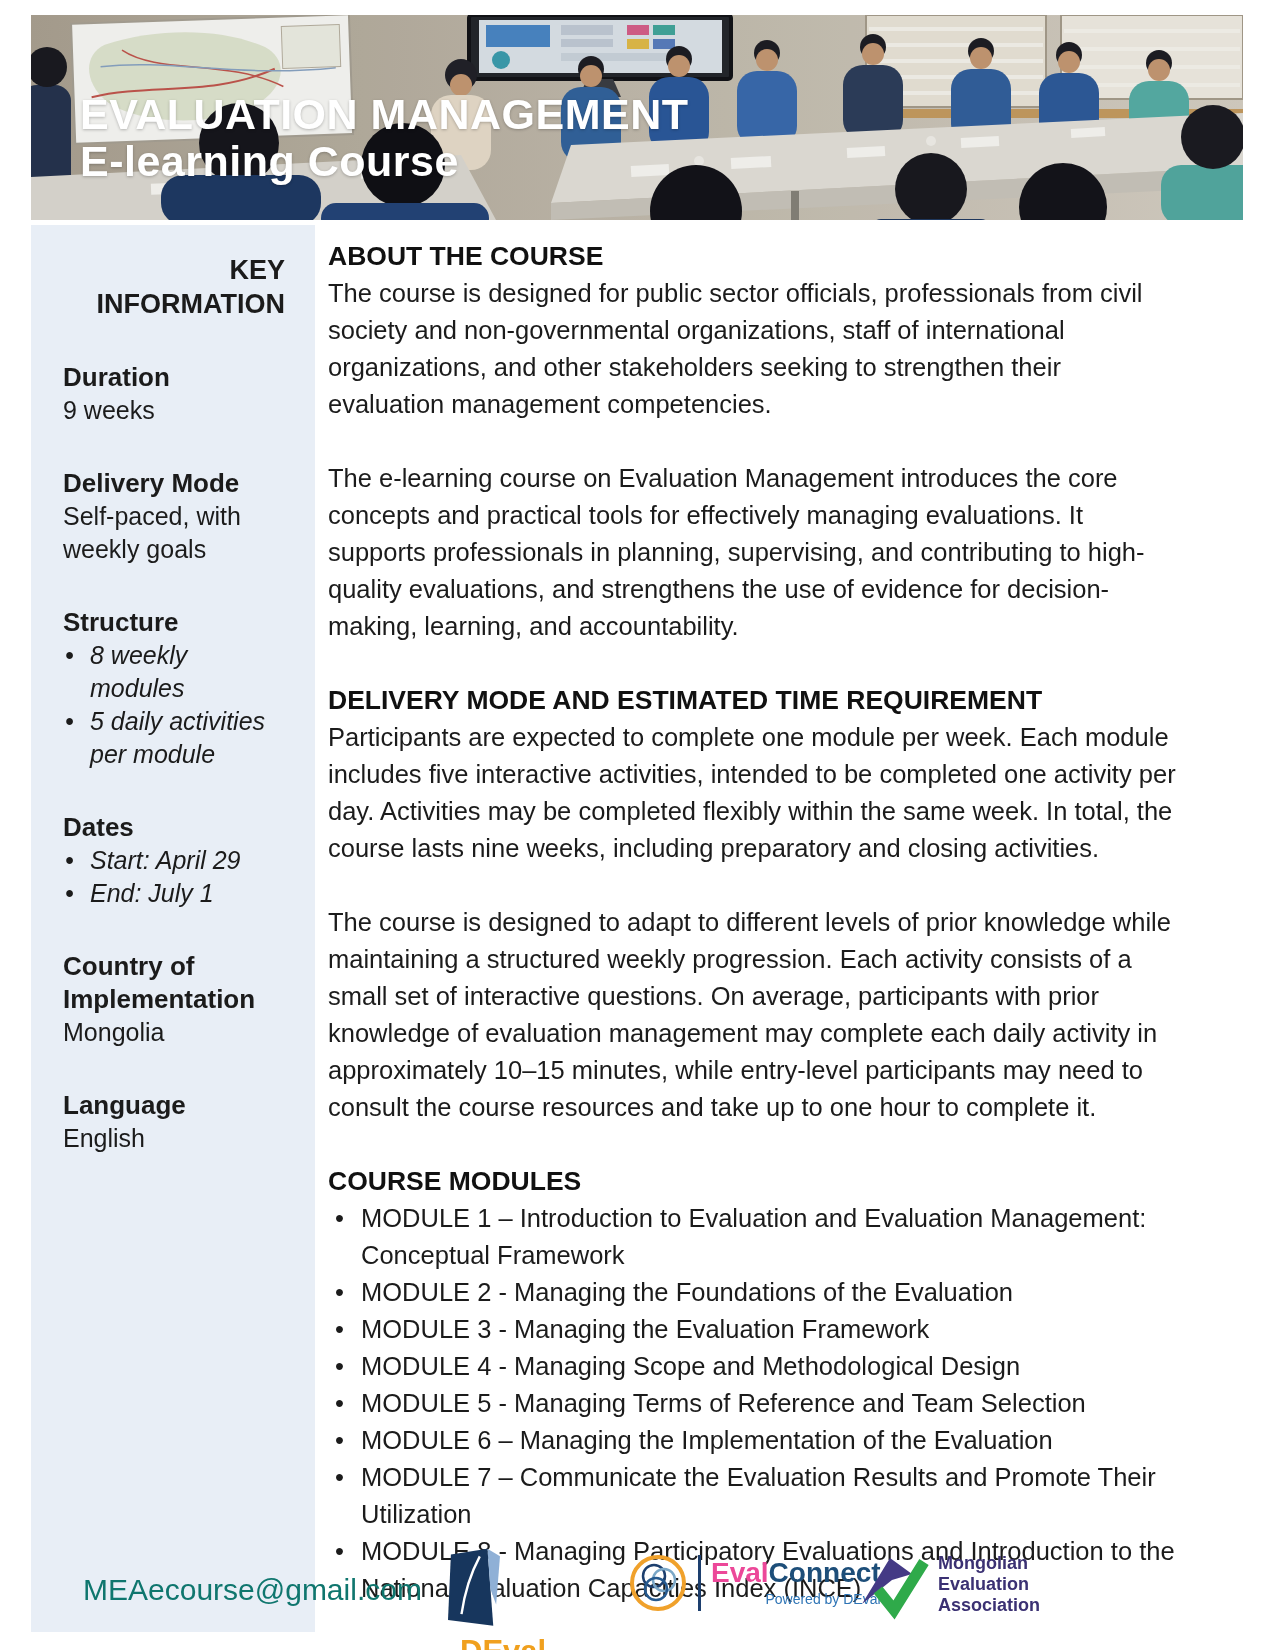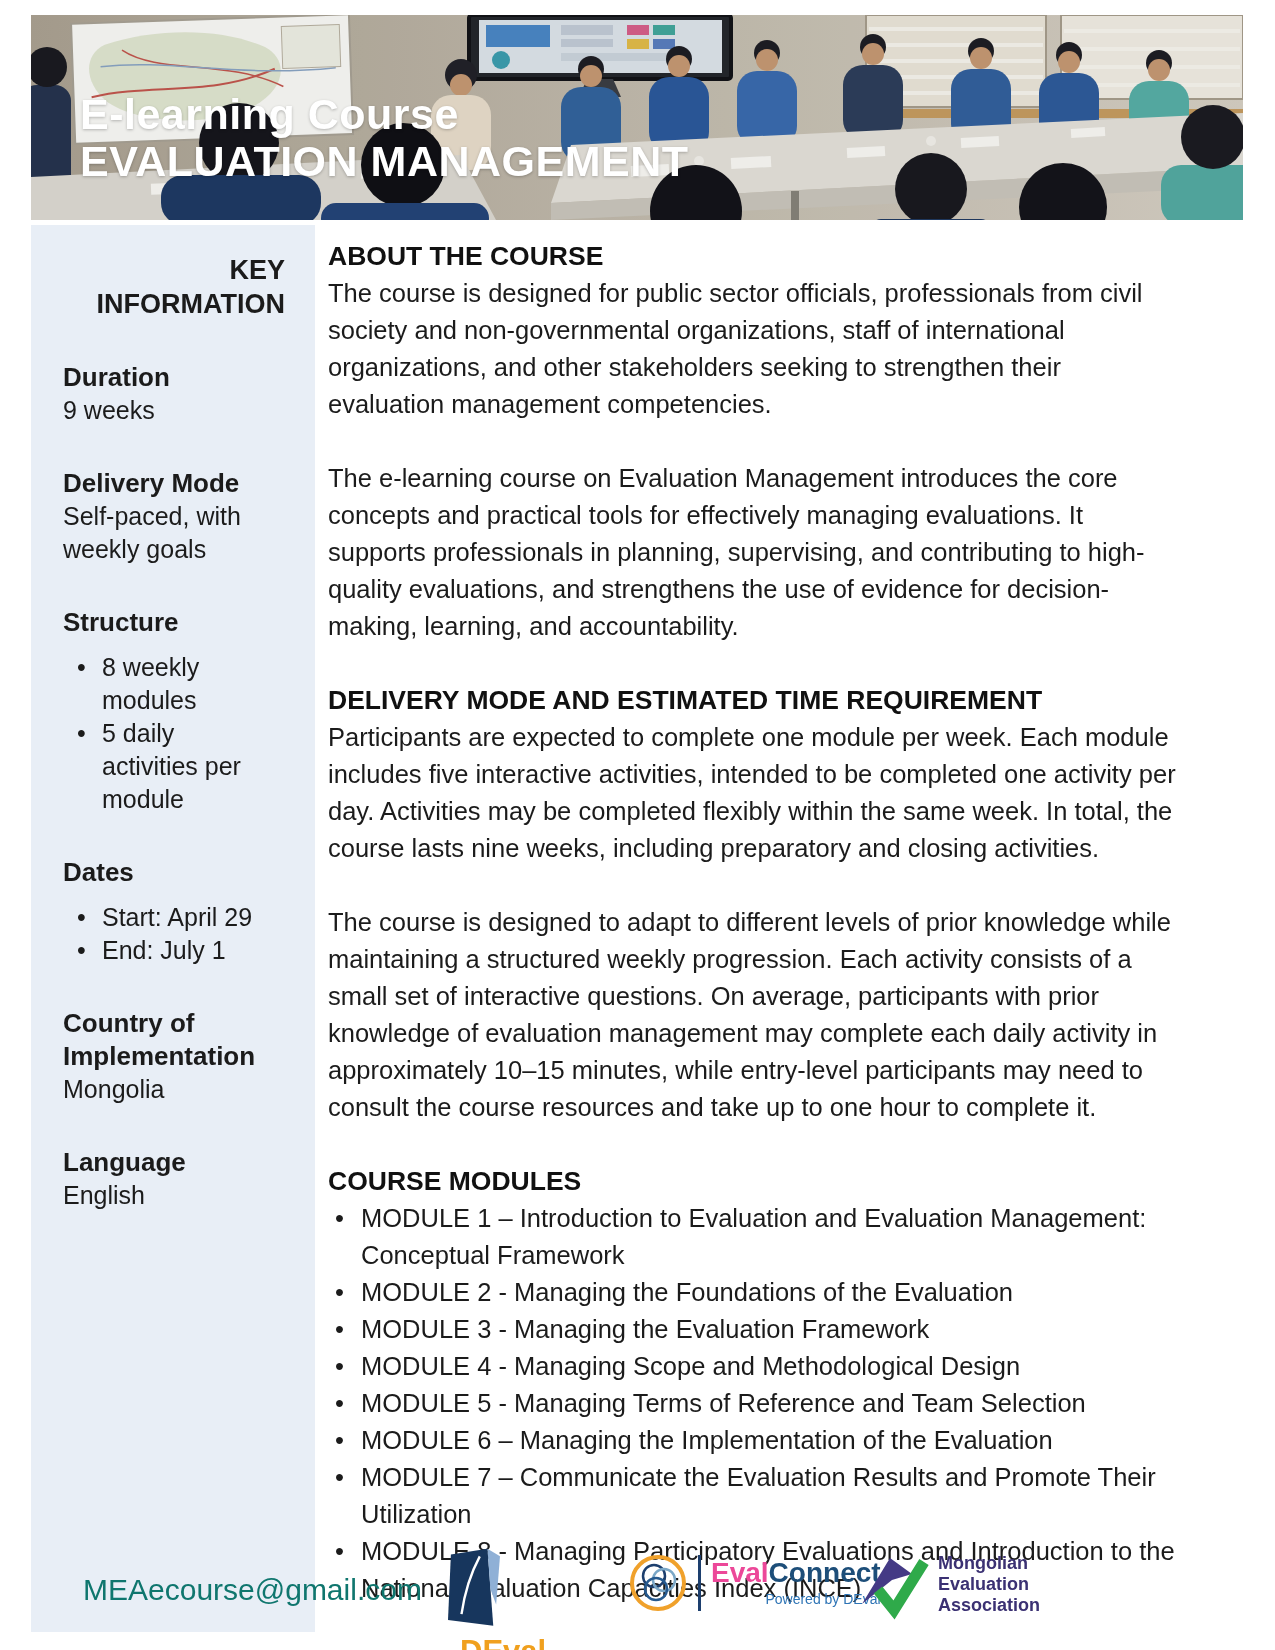--- a/index.html
+++ b/index.html
@@ -14,21 +14,21 @@
               text-shadow:0 1px 3px rgba(0,0,0,0.25);}
 
   
   .sidebar{position:absolute;left:31px;top:225px;width:284px;height:1407px;
            background:#e8eef6;box-sizing:border-box;padding:28px 30px 0 32px;
            font-size:25px;line-height:33px;}
   .side-heading{font-size:27px;line-height:34px;font-weight:700;margin:0;text-align:right;}
   .side-section{margin-top:40px;}
   .side-label{font-weight:700;font-size:26px;line-height:33px;}
   .side-value{font-size:25px;line-height:33px;}
-  .side-list{list-style:none;margin:12px;padding:0;}
+  .side-list{list-style:none;margin:0;padding:0;font-style:italic;}
   .side-list li{position:relative;padding-left:27px;}
   .side-list li::before{content:"•";position:absolute;left:2px;top:0;}
 
   
   .main{position:absolute;left:328px;top:238px;width:852px;font-size:25.5px;line-height:37px;}
   .main h2{font-size:26.5px;line-height:37px;font-weight:700;margin:0;color:#111;}
   .main p{margin:0 0 37px 0;}
   .modules-list{list-style:none;margin:0;padding:0;}
   .modules-list li{position:relative;padding-left:33px;}
   .modules-list li::before{content:"•";position:absolute;left:7px;top:0;}
@@ -181,22 +181,22 @@
         <circle cx="665" cy="196" r="46" fill="#14141a"></circle>
         <circle cx="900" cy="174" r="36" fill="#1a1a20"></circle>
         <rect x="840" y="204" width="120" height="20" rx="10" fill="#203a63"></rect>
         <circle cx="1032" cy="192" r="44" fill="#15151b"></circle>
         <rect x="1130" y="150" width="105" height="60" rx="20" fill="#55aca4"></rect>
         <circle cx="1182" cy="122" r="32" fill="#1c1c22"></circle>
       </g>
       <rect x="0" y="0" width="1212" height="205" fill="#000000" opacity="0.05"></rect>
     </svg>
     <div class="hero-title">
+      <div>EVALUATION MANAGEMENT</div>
       <div>E-learning Course</div>
-      <div>EVALUATION MANAGEMENT</div>
     </div>
   </div>
 
   <div class="sidebar">
     <h3 class="side-heading">KEY INFORMATION</h3>
 
     <div class="side-section">
       <div class="side-label">Duration</div>
       <div class="side-value">9 weeks</div>
     </div>

